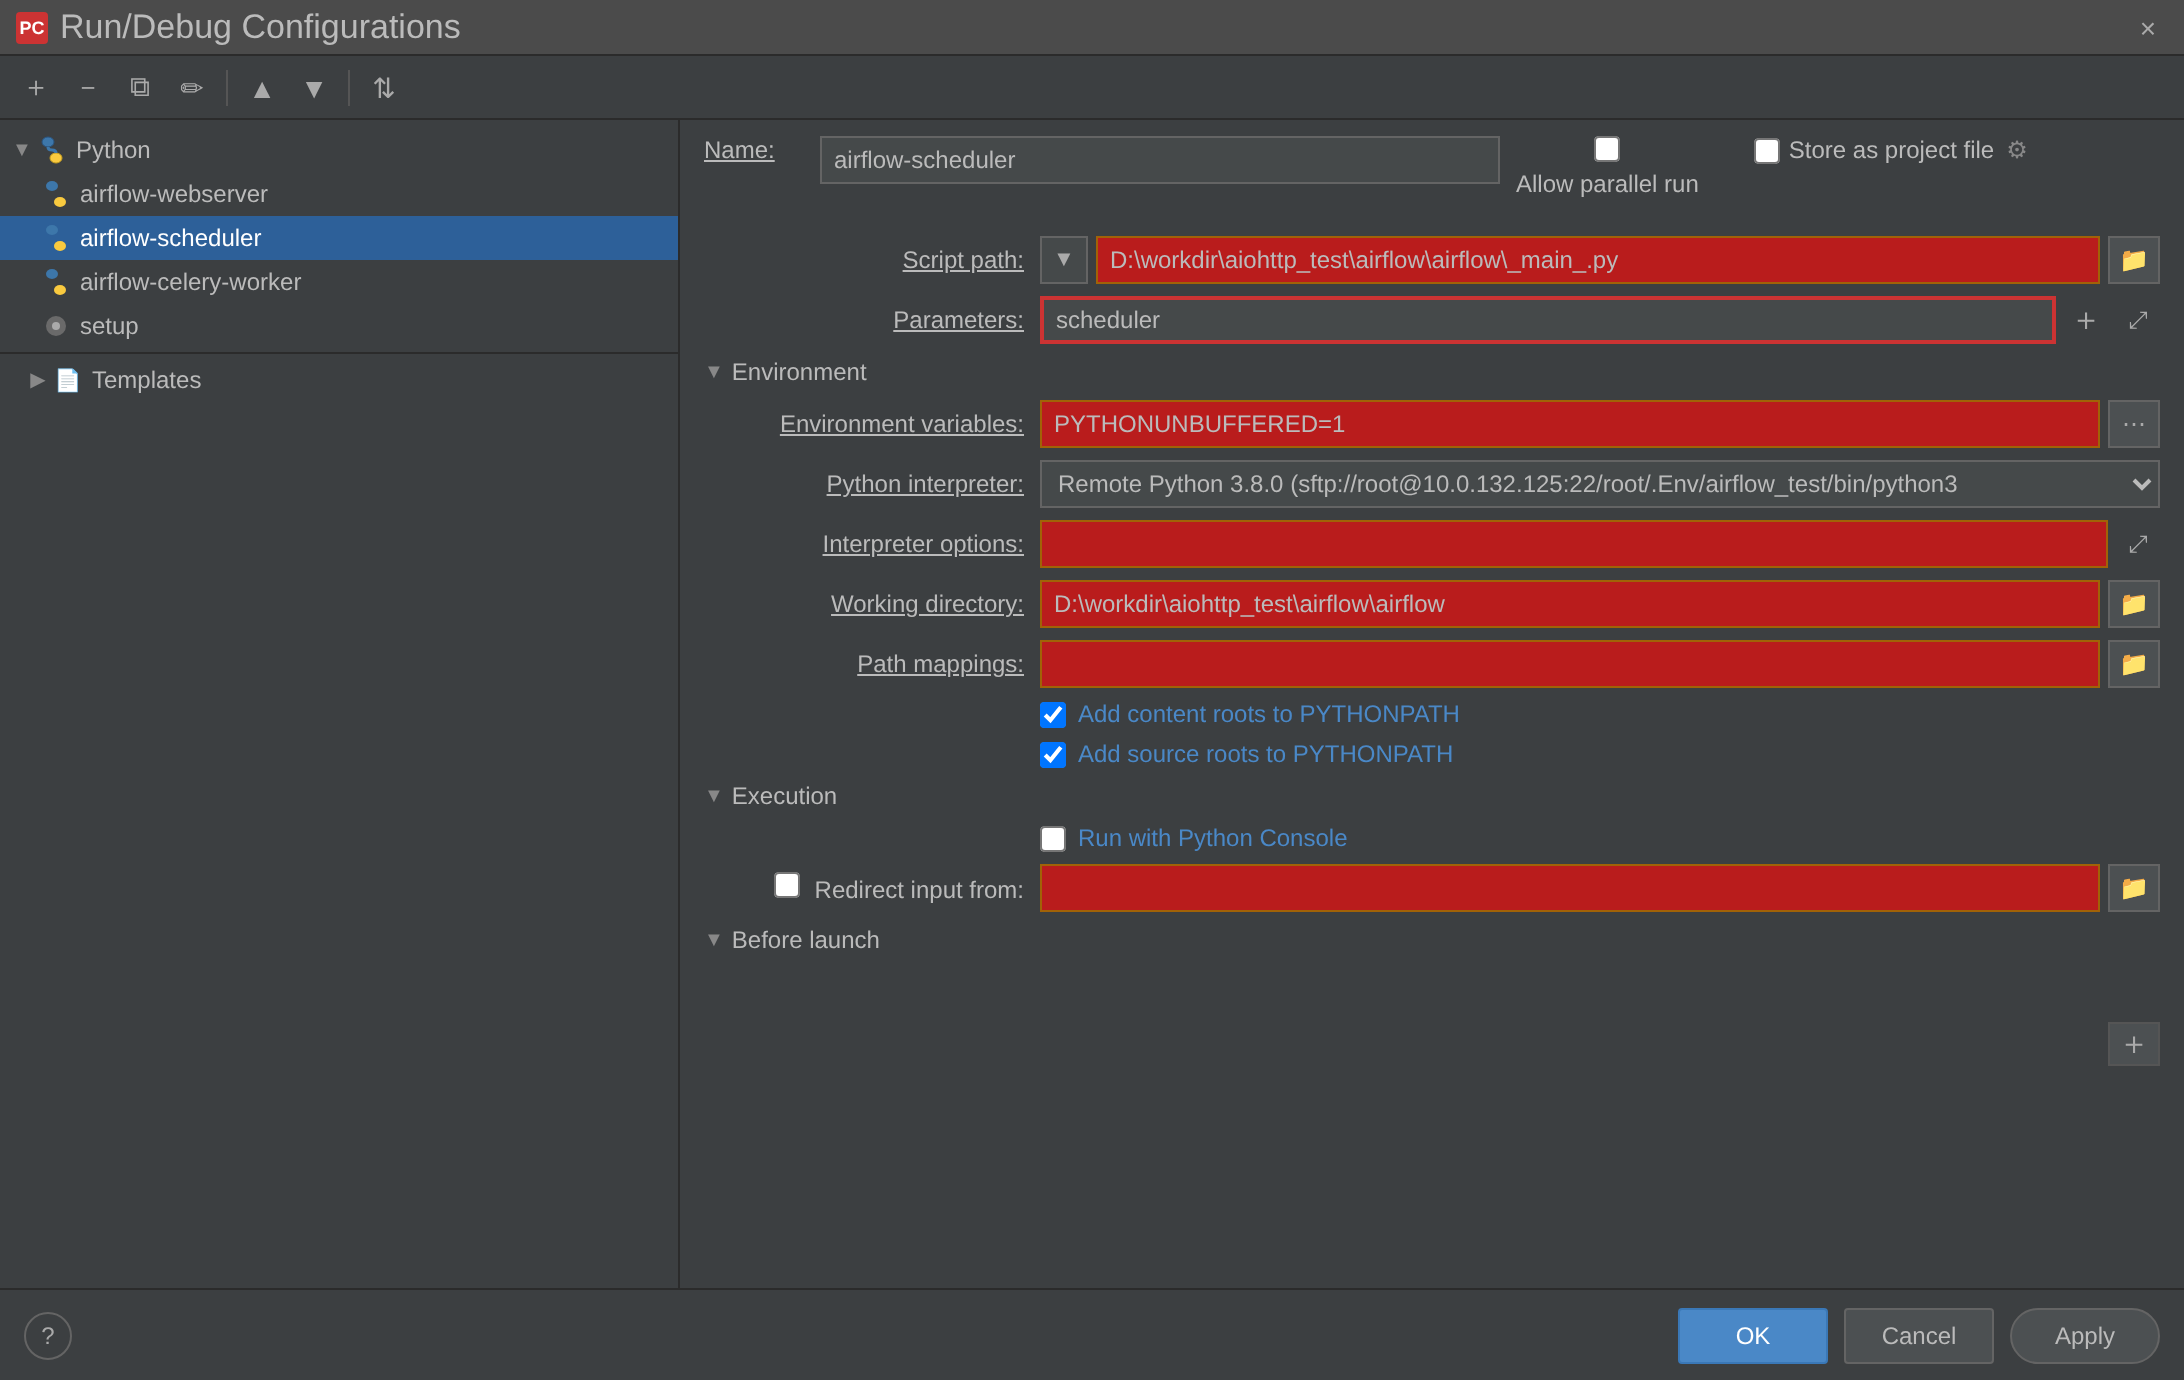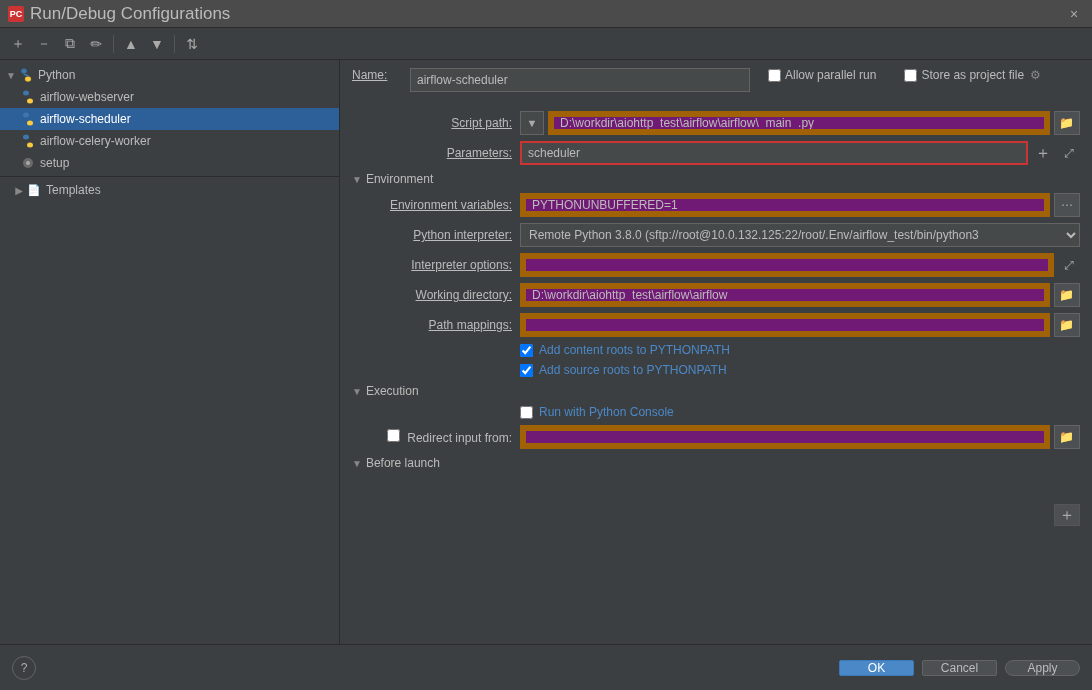--- a/index.html
+++ b/index.html
@@ -160,21 +160,22 @@
       height: 24px;
       padding: 0 6px;
       font-size: 12px;
       outline: none;
     }
     .parallel-run {
       display: flex;
       align-items: center;
       gap: 4px;
       color: #bbbbbb;
-      margin-left: 10px;
+      margin-left: 0;
+      flex-direction: column;
     }
     .store-project {
       display: flex;
       align-items: center;
       gap: 4px;
       color: #bbbbbb;
       margin-left: 20px;
     }
     .checkbox-input {
       width: 13px;
@@ -227,22 +228,22 @@
       font-size: 12px;
     }
     .config-value {
       flex: 1;
       display: flex;
       align-items: center;
       gap: 4px;
     }
     .config-input {
       flex: 1;
-      background: #701a75;
-      border: 6px solid #a16207;
+      background: #b91c1c;
+      border: 1px solid #a16207;
       color: #bbbbbb;
       height: 24px;
       padding: 0 6px;
       font-size: 12px;
       outline: none;
     }
     .config-input.parameter-highlighted {
       border: 2px solid #cc3333;
       background: #45494a;
     }
@@ -346,21 +347,21 @@
       height: 24px;
       border-radius: 50%;
       border: 1px solid #646464;
       display: flex; align-items: center; justify-content: center;
       color: #aaa;
       cursor: pointer;
       font-size: 12px;
     }
 
     .action-btn {
-      height: 16px;
+      height: 28px;
       min-width: 75px;
       padding: 0 16px;
       font-size: 12px;
       cursor: pointer;
       border: 1px solid #646464;
       border-radius: 2px;
     }
     .btn-ok {
       background: #4a88c7;
       color: white;

